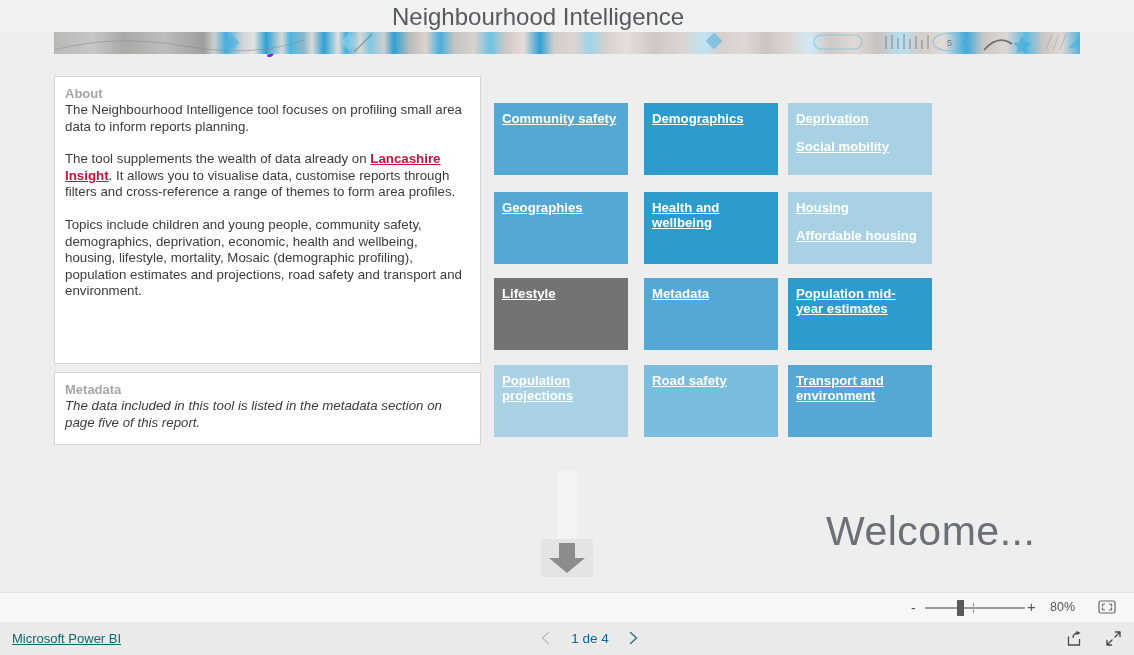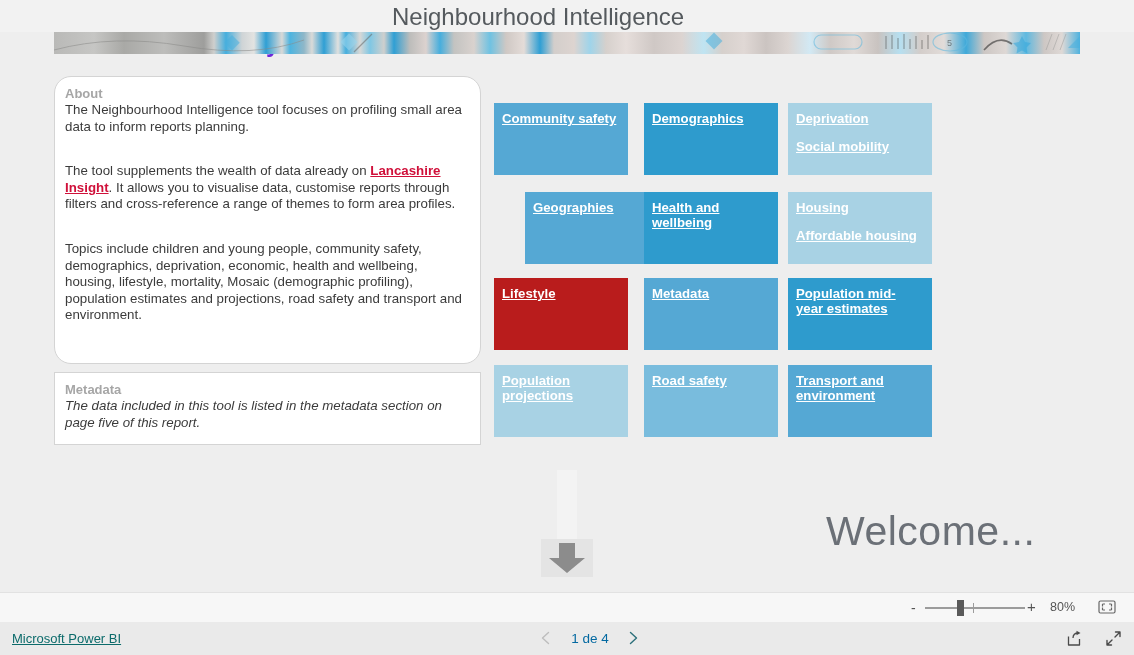--- a/index.html
+++ b/index.html
@@ -82,34 +82,34 @@
     position: absolute; left:0; top:0; width:100%; height:100%;
     opacity: 0.55;
   }
 
   
   .panel {
     position: absolute;
     background: #ffffff;
     border: 1px solid #d4d4d4;
   }
-  .panel-about { left: 54px; top: 76px; width: 427px; height: 288px; border-radius: 17px; }
+  .panel-about { left: 54px; top: 76px; width: 427px; height: 288px; }
   .panel-meta  { left: 54px; top: 372px; width: 427px; height: 73px; }
 
   .panel-inner { padding: 9px 12px 8px 10px; }
 
   .panel-label {
     font-size: 13px; font-weight: bold; color: #a6a6a6;
     margin-bottom: 1px;
   }
   .panel-text {
     font-size: 13.3px; color: #3b3b3b; line-height: 16.6px;
   }
   .panel-text p { margin: 0; }
-  .panel-text p.gap { margin-top: 28px; }
+  .panel-text p.gap { margin-top: 16px; }
   .inline-link {
     color: #d0103a; font-weight: bold; text-decoration: underline;
     cursor: pointer;
   }
   .meta-text {
     font-size: 13.3px; color: #3b3b3b; line-height: 16.6px; font-style: italic;
   }
 
   
   .tile-grid { position: absolute; left: 494px; top: 103px; width: 438px; height: 342px; }
@@ -249,31 +249,31 @@
         <div class="tile" style="left: 0px; top: 0px; width: 134px; height: 72px; background: rgb(85, 168, 212);">
           <span class="tile-link">Community safety</span>
         </div>
         <div class="tile" style="left: 150px; top: 0px; width: 134px; height: 72px; background: rgb(46, 155, 205);">
           <span class="tile-link">Demographics</span>
         </div>
         <div class="tile" style="left: 294px; top: 0px; width: 144px; height: 72px; background: rgb(168, 210, 228);">
           <span class="tile-link">Deprivation</span>
           <span class="tile-link">Social mobility</span>
         </div>
-        <div class="tile" style="left: 0px; top: 89px; width: 134px; height: 72px; background: rgb(85, 168, 212); margin-left: 31px;">
+        <div class="tile" style="left: 0px; top: 89px; width: 134px; height: 72px; background: rgb(85, 168, 212);">
           <span class="tile-link">Geographies</span>
         </div>
         <div class="tile" style="left: 150px; top: 89px; width: 134px; height: 72px; background: rgb(46, 155, 205);">
           <span class="tile-link">Health and wellbeing</span>
         </div>
         <div class="tile" style="left: 294px; top: 89px; width: 144px; height: 72px; background: rgb(168, 210, 228);">
           <span class="tile-link">Housing</span>
           <span class="tile-link">Affordable housing</span>
         </div>
-        <div class="tile" style="left: 0px; top: 175px; width: 134px; height: 72px; background: #b91c1c;">
+        <div class="tile" style="left: 0px; top: 175px; width: 134px; height: 72px; background: #737373;">
           <span class="tile-link">Lifestyle</span>
         </div>
         <div class="tile" style="left: 150px; top: 175px; width: 134px; height: 72px; background: rgb(85, 168, 212);">
           <span class="tile-link">Metadata</span>
         </div>
         <div class="tile" style="left: 294px; top: 175px; width: 144px; height: 72px; background: rgb(46, 155, 205);">
           <span class="tile-link">Population mid-year estimates</span>
         </div>
         <div class="tile" style="left: 0px; top: 262px; width: 134px; height: 72px; background: rgb(168, 210, 228);">
           <span class="tile-link">Population projections</span>

